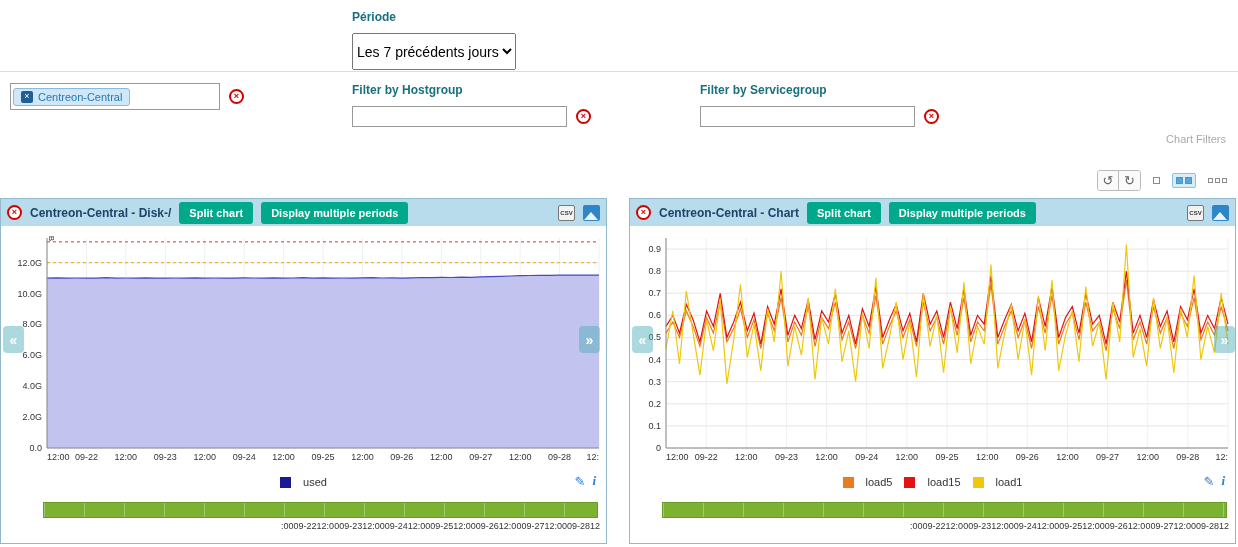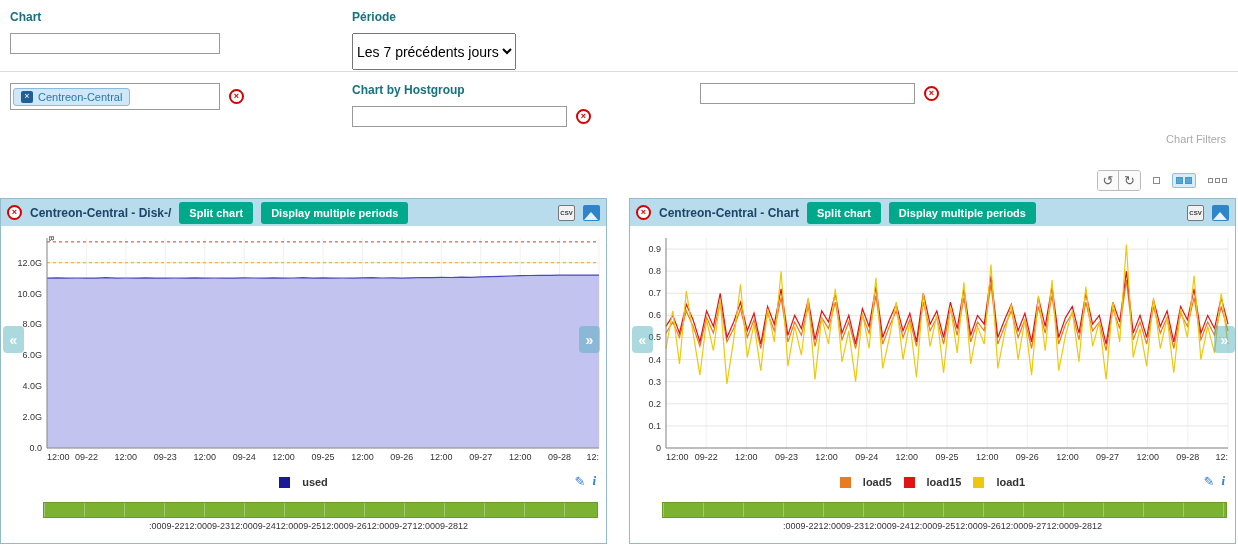--- a/index.html
+++ b/index.html
@@ -47,43 +47,39 @@
   .icon-csv span { font-size:6px; font-weight:bold; color:#333; letter-spacing:0; }
   .icon-img { width:17px; height:16px; background:#2e86c8; border-radius:2px; position:relative; cursor:pointer; overflow:hidden; flex:none; }
   .icon-img:before { content:""; position:absolute; left:1px; bottom:1px; border-left:7px solid transparent; border-right:7px solid transparent; border-bottom:8px solid #fff; opacity:.9; }
   .chart-wrap { position:relative; padding:4px 2px 0 2px; }
   .y-unit { position:absolute; left:48px; top:8px; font-size:8px; color:#333; transform:rotate(90deg); }
   .nav { position:absolute; top:100px; width:21px; height:27px; background:rgba(72,170,182,.45); color:#fff; font-weight:bold; display:flex; align-items:center; justify-content:center; border-radius:4px; font-size:14px; cursor:pointer; }
   .nav.prev { left:2px; } .nav.next { right:6px; }
   .panel.p2 .nav.next { right:0; }
   .legend-row { position:relative; height:28px; display:flex; align-items:center; justify-content:center; }
   .legend { display:flex; }
-  .lg-item { display:inline-flex; align-items:center; gap:12px; font-size:11px; color:#333; margin:0 6px; cursor:pointer;font-weight:bold; }
+  .lg-item { display:inline-flex; align-items:center; gap:12px; font-size:11px; color:#333; margin:0 6px; cursor:pointer; }
   .lg-sq { width:11px; height:11px; display:inline-block; flex:none; }
   .edit-icons { position:absolute; right:10px; top:5px; display:flex; gap:7px; align-items:center; }
   .pencil { font-size:13px; color:#2f7ed8; cursor:pointer; }
   .info { font-weight:bold; font-style:italic; font-size:13px; color:#2f7ed8; cursor:pointer; font-family:"Liberation Serif",serif; }
   .tl-bar { height:16px; margin:6px 8px 0 42px; background:#7cb232; border:1px solid #699b26; cursor:pointer;
             background-image:repeating-linear-gradient(90deg, rgba(255,255,255,.3) 0 1px, transparent 1px 40px); }
   .panel.p2 .tl-bar { margin-left:32px; }
-  .tl-labels { display:flex; justify-content:center; margin:3px 6px 0 16px; font-size:9px; color:#333; }
+  .tl-labels { display:flex; justify-content:flex-end; margin:3px 6px 0 16px; font-size:9px; color:#333; }
   .panel.p2 .tl-labels { margin-left:26px; }
   .tl-lbl { white-space:nowrap; }
   svg text { font-family:"Liberation Sans",sans-serif; }
 </style>
 </head>
 <body>
 
 <div class="page">
 
   <section class="filter-row1">
-    <div class="fgroup g-chart">
-      <label class="flabel">Chart</label>
-      <input class="txt w210" value="" style="">
-    </div>
     <div class="fgroup g-periode">
       <label class="flabel">Période</label>
       <select>
         <option>Les 7 précédents jours</option>
       </select>
     </div>
   </section>
 
   <section class="filter-row2">
     <div class="fgroup g-host">
@@ -91,27 +87,28 @@
         <div class="chipbox">
           <span class="chip">
             <span class="chip-x">×</span>
             <span class="chip-label">Centreon-Central</span>
           </span>
         </div>
         <span class="clear-icon">×</span>
       </div>
     </div>
     <div class="fgroup g-hg">
-      <label class="flabel">Chart by Hostgroup</label>
+      <label class="flabel">Filter by Hostgroup</label>
       <div class="inline">
         <input class="txt w215" style="">
         <span class="clear-icon">×</span>
       </div>
     </div>
     <div class="fgroup g-sg">
+      <label class="flabel">Filter by Servicegroup</label>
       <div class="inline">
         <input class="txt w215" style="">
         <span class="clear-icon">×</span>
       </div>
     </div>
     <span class="caption">Chart Filters</span>
   </section>
 
   <div class="view-toolbar">
     <div class="refresh-box">

